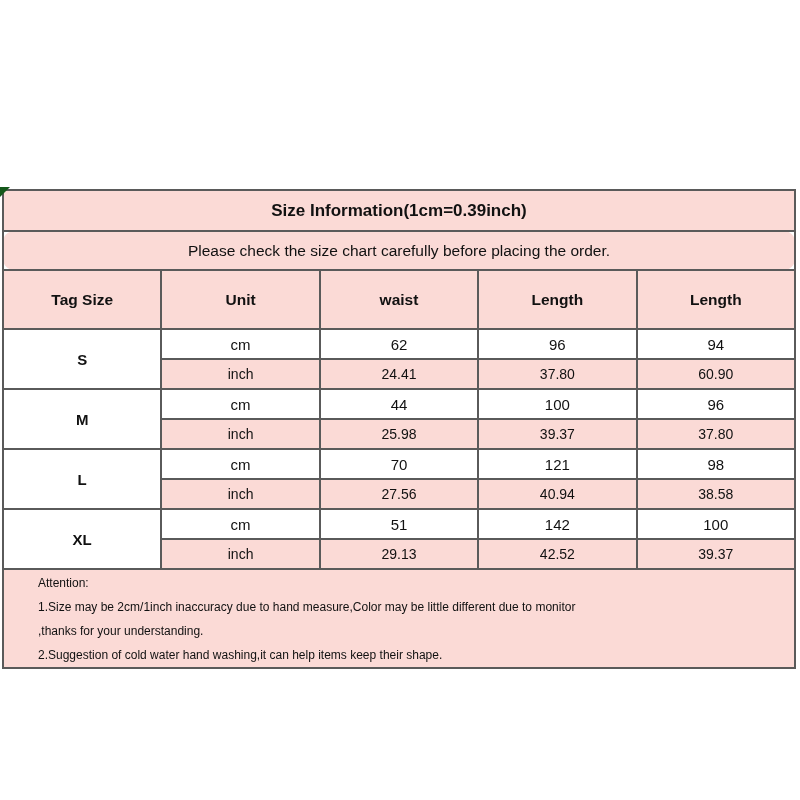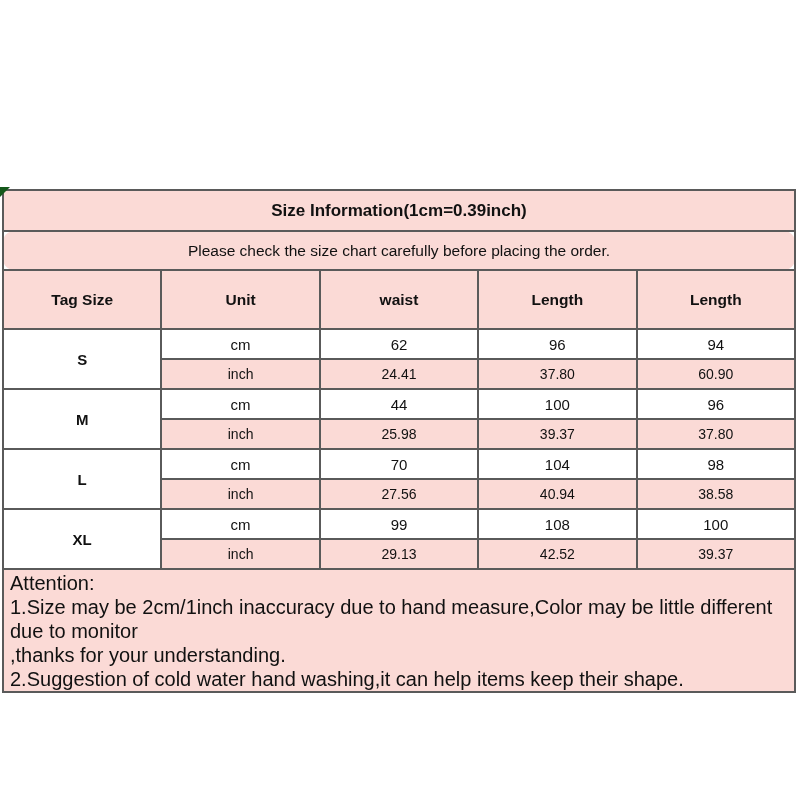--- a/index.html
+++ b/index.html
@@ -48,21 +48,21 @@
     background:var(--white);
     font-weight:bold;font-size:20px;
   }
   td.unit-cell{font-size:16.5px;margin-top:41px;}
   tr.attention-row td{
     height:96px;background:var(--pink);
     text-align:left;vertical-align:top;white-space:normal;
     padding:1px 6px 0 6px;
   }
   .attention-line{
-    font-size:20px;line-height:24px;
+    font-size:12px;line-height:24px;margin-left:28px;
   }
 </style>
 </head>
 <body>
 
 <div class="sheet">
   <div class="corner-artifact"></div>
 
   <table class="size-chart">
     <colgroup>
@@ -115,35 +115,35 @@
       <td class="unit-cell">inch</td>
       <td>25.98</td>
       <td>39.37</td>
       <td>37.80</td>
     </tr>
 
     <tr class="cm-row">
       <td class="tag-cell" rowspan="2">L</td>
       <td class="unit-cell">cm</td>
       <td>70</td>
-      <td>104</td>
+      <td>121</td>
       <td>98</td>
     </tr>
     <tr class="inch-row">
       <td class="unit-cell">inch</td>
       <td>27.56</td>
       <td>40.94</td>
       <td>38.58</td>
     </tr>
 
     <tr class="cm-row">
       <td class="tag-cell" rowspan="2">XL</td>
       <td class="unit-cell">cm</td>
-      <td>99</td>
-      <td>108</td>
+      <td>51</td>
+      <td>142</td>
       <td>100</td>
     </tr>
     <tr class="inch-row">
       <td class="unit-cell">inch</td>
       <td>29.13</td>
       <td>42.52</td>
       <td>39.37</td>
     </tr>
 
     <tr class="attention-row">

